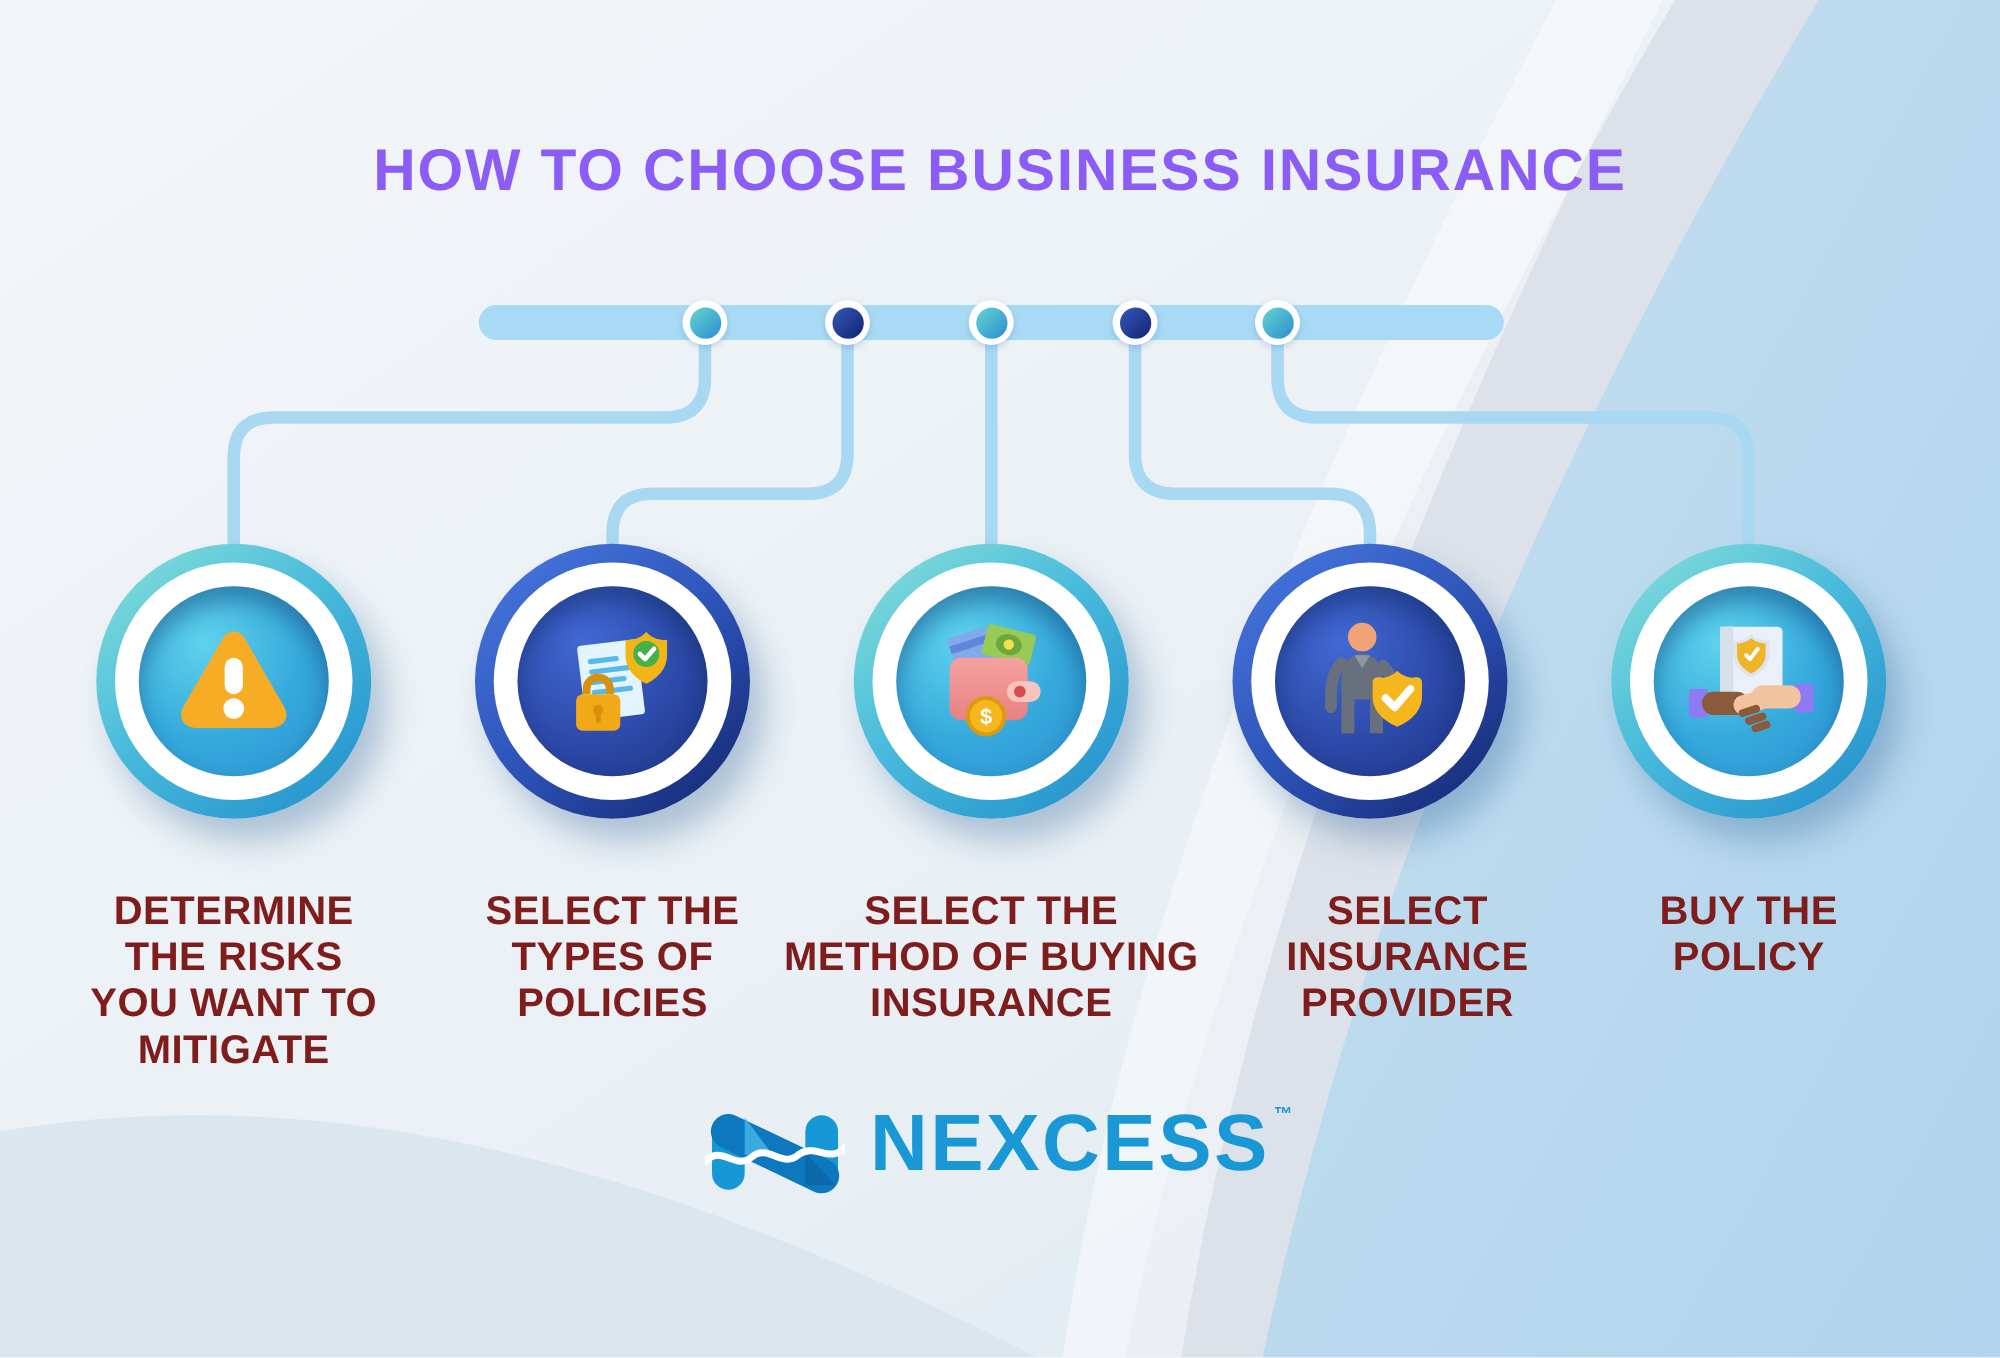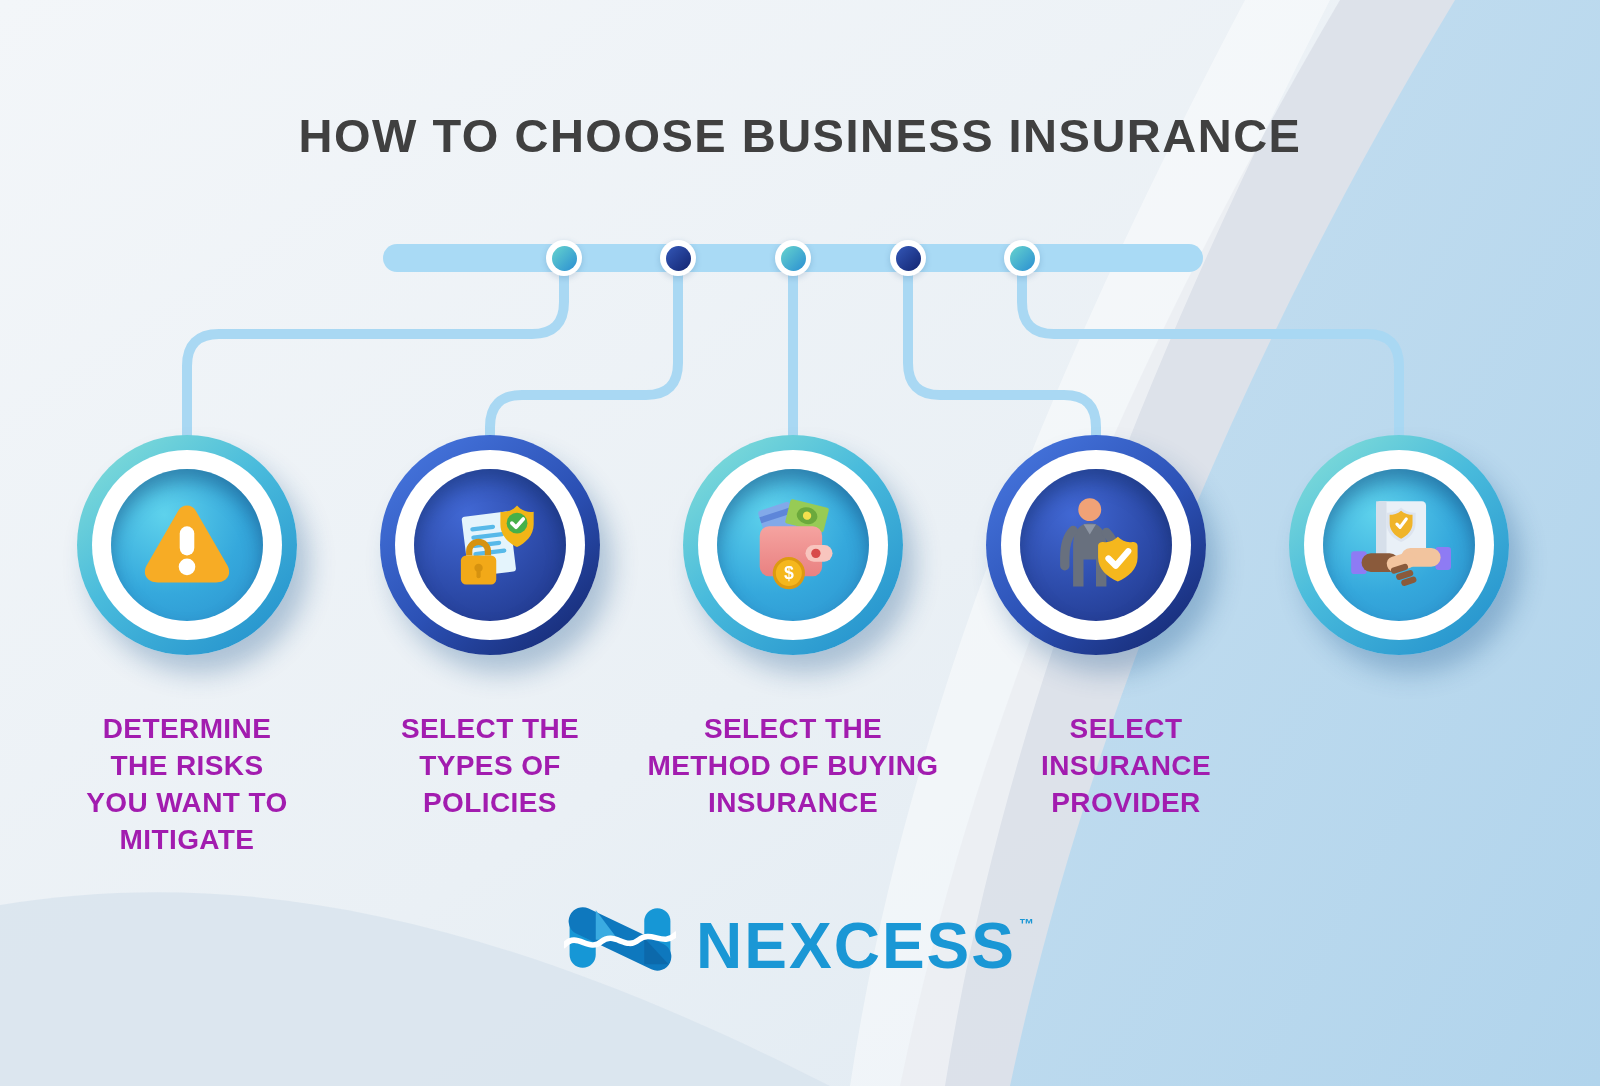--- a/index.html
+++ b/index.html
@@ -3,21 +3,21 @@
 <meta charset="utf-8">
 <style>
   html,body{margin:0;padding:0;}
   .canvas{
     position:relative;width:1600px;height:1086px;overflow:hidden;
     font-family:"Liberation Sans",sans-serif;background:#EFF3F7;
   }
   .bg{position:absolute;left:0;top:0;}
   .title{
     position:absolute;top:108px;left:0;width:100%;text-align:center;
-    font-size:47px;font-weight:800;color:#404040;letter-spacing:1.5px;margin:0;
+    font-size:47px;font-weight:800;color:#8b5cf6;letter-spacing:1.5px;margin:0;
   }
   .timeline-bar{
     position:absolute;left:383px;top:244px;width:820px;height:28px;
     border-radius:14px;background:#A9DAF5;
   }
   .connectors{position:absolute;left:0;top:0;}
   .dot{
     position:absolute;top:240px;width:36px;height:36px;border-radius:50%;
     background:#fff;box-shadow:0 2px 6px rgba(40,90,140,.22);
     display:flex;align-items:center;justify-content:center;
@@ -38,29 +38,29 @@
     position:absolute;inset:34px;border-radius:50%;
     display:flex;align-items:center;justify-content:center;
     box-shadow:inset 0 12px 18px rgba(8,35,80,.35);
   }
   .circle.teal .inner{background:radial-gradient(circle at 35% 30%,#5ED2EC 0%,#35A8DC 55%,#2B91CE 100%);}
   .circle.navy .inner{background:radial-gradient(circle at 35% 30%,#4168D4 0%,#2C4AA8 55%,#1D3384 100%);}
   .c1{left:77px;} .c2{left:380px;} .c3{left:683px;} .c4{left:986px;} .c5{left:1289px;}
 
   .label{
     position:absolute;top:710px;text-align:center;
-    font-size:28px;line-height:37px;font-weight:700;color:#a21caf;
+    font-size:32px;line-height:37px;font-weight:700;color:#7f1d1d;
     white-space:pre-line;letter-spacing:.4px;
   }
   .l1{left:17px;width:340px;} .l2{left:320px;width:340px;}
   .l3{left:603px;width:380px;} .l4{left:956px;width:340px;} .l5{left:1229px;width:340px;}
 
   .brandbar{
     position:absolute;top:882px;left:0;width:100%;height:96px;
-    display:flex;align-items:flex-end;justify-content:center;gap:20px;
+    display:flex;align-items:flex-start;justify-content:center;gap:20px;
   }
   .wordmark{
     font-size:64px;font-weight:800;color:#1A97D5;letter-spacing:2px;line-height:1;
     display:flex;align-items:flex-start;
   }
   .tm{font-size:15px;font-weight:700;color:#1A97D5;margin-top:2px;margin-left:3px;}
 </style>
 </head>
 <body>
 
@@ -222,20 +222,22 @@
 MITIGATE</div>
   <div class="label l2">SELECT THE
 TYPES OF
 POLICIES</div>
   <div class="label l3">SELECT THE
 METHOD OF BUYING
 INSURANCE</div>
   <div class="label l4">SELECT
 INSURANCE
 PROVIDER</div>
+  <div class="label l5">BUY THE
+POLICY</div>
 
   <div class="brandbar">
     <svg width="112" height="80" viewBox="0 0 120 84">
       <rect x="6" y="12" width="28" height="62" rx="14" fill="#1697D6"></rect>
       <rect x="86" y="10" width="28" height="62" rx="14" fill="#1697D6"></rect>
       <path d="M20,24 L100,62" stroke="#0E78BE" stroke-width="30" stroke-linecap="round"></path>
       <path d="M34,12 L58,44 L34,44 Z" fill="#3FB0E4" opacity="0.9"></path>
       <path d="M86,42 L112,70 L86,70 Z" fill="#0C66A8" opacity="0.85"></path>
       <path d="M0,50 C14,34 26,58 40,46 C54,34 66,56 80,44 C94,33 106,52 120,38" stroke="#fff" stroke-width="6" fill="none" stroke-linecap="round"></path>
     </svg>

